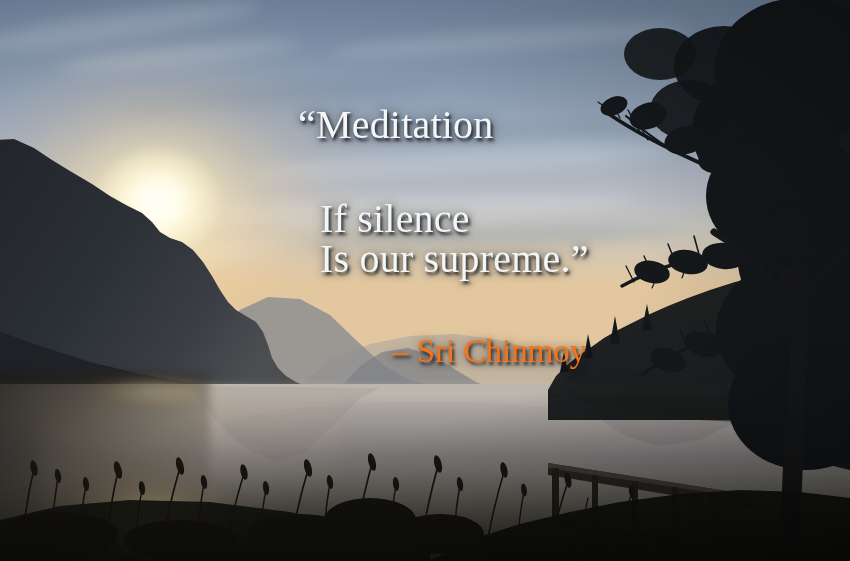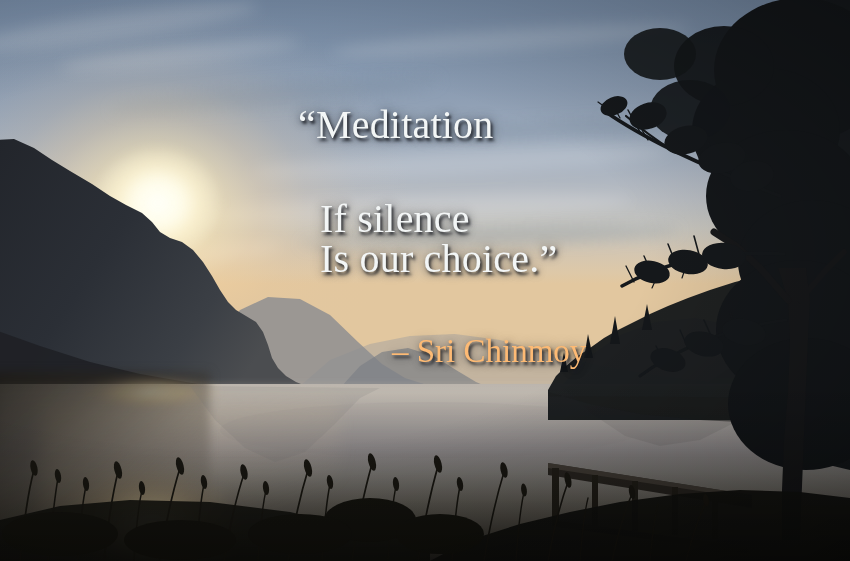--- a/index.html
+++ b/index.html
@@ -187,21 +187,21 @@
       1px 2px 7px rgba(20,22,28,0.55),
       0 0 14px rgba(30,34,40,0.30);
   }
   #l1 { left: 298px; top: 101px; }
   #l2 { left: 320px; top: 148px; }
   #l3 { left: 320px; top: 195px; }
   #l4 { left: 320px; top: 235px; }
   #attrib {
     position: absolute;
     left: 392px; top: 333px;
-    color: #fdba74;
+    color: #f97316;
     font-size: 33px;
     white-space: pre;
     text-shadow:
       2px 3px 3px rgba(25,28,34,0.80),
       1px 2px 7px rgba(20,22,28,0.55),
       0 0 14px rgba(30,34,40,0.30);
   }
 </style>
 </head>
 <body>
@@ -420,17 +420,17 @@
       <ellipse cx="180" cy="540" rx="56" ry="20"></ellipse>
       <ellipse cx="60" cy="534" rx="58" ry="22"></ellipse>
     </g>
   </svg>
 
   <div id="vignette"></div>
 
   <div id="quote">
     <div class="qline" id="l1">“Meditation</div>
     <div class="qline" id="l3">If silence</div>
-    <div class="qline" id="l4">Is our choice.”</div>
+    <div class="qline" id="l4">Is our supreme.”</div>
     <div id="attrib">– Sri Chinmoy</div>
   </div>
 
 </div>
 
 </body></html>

